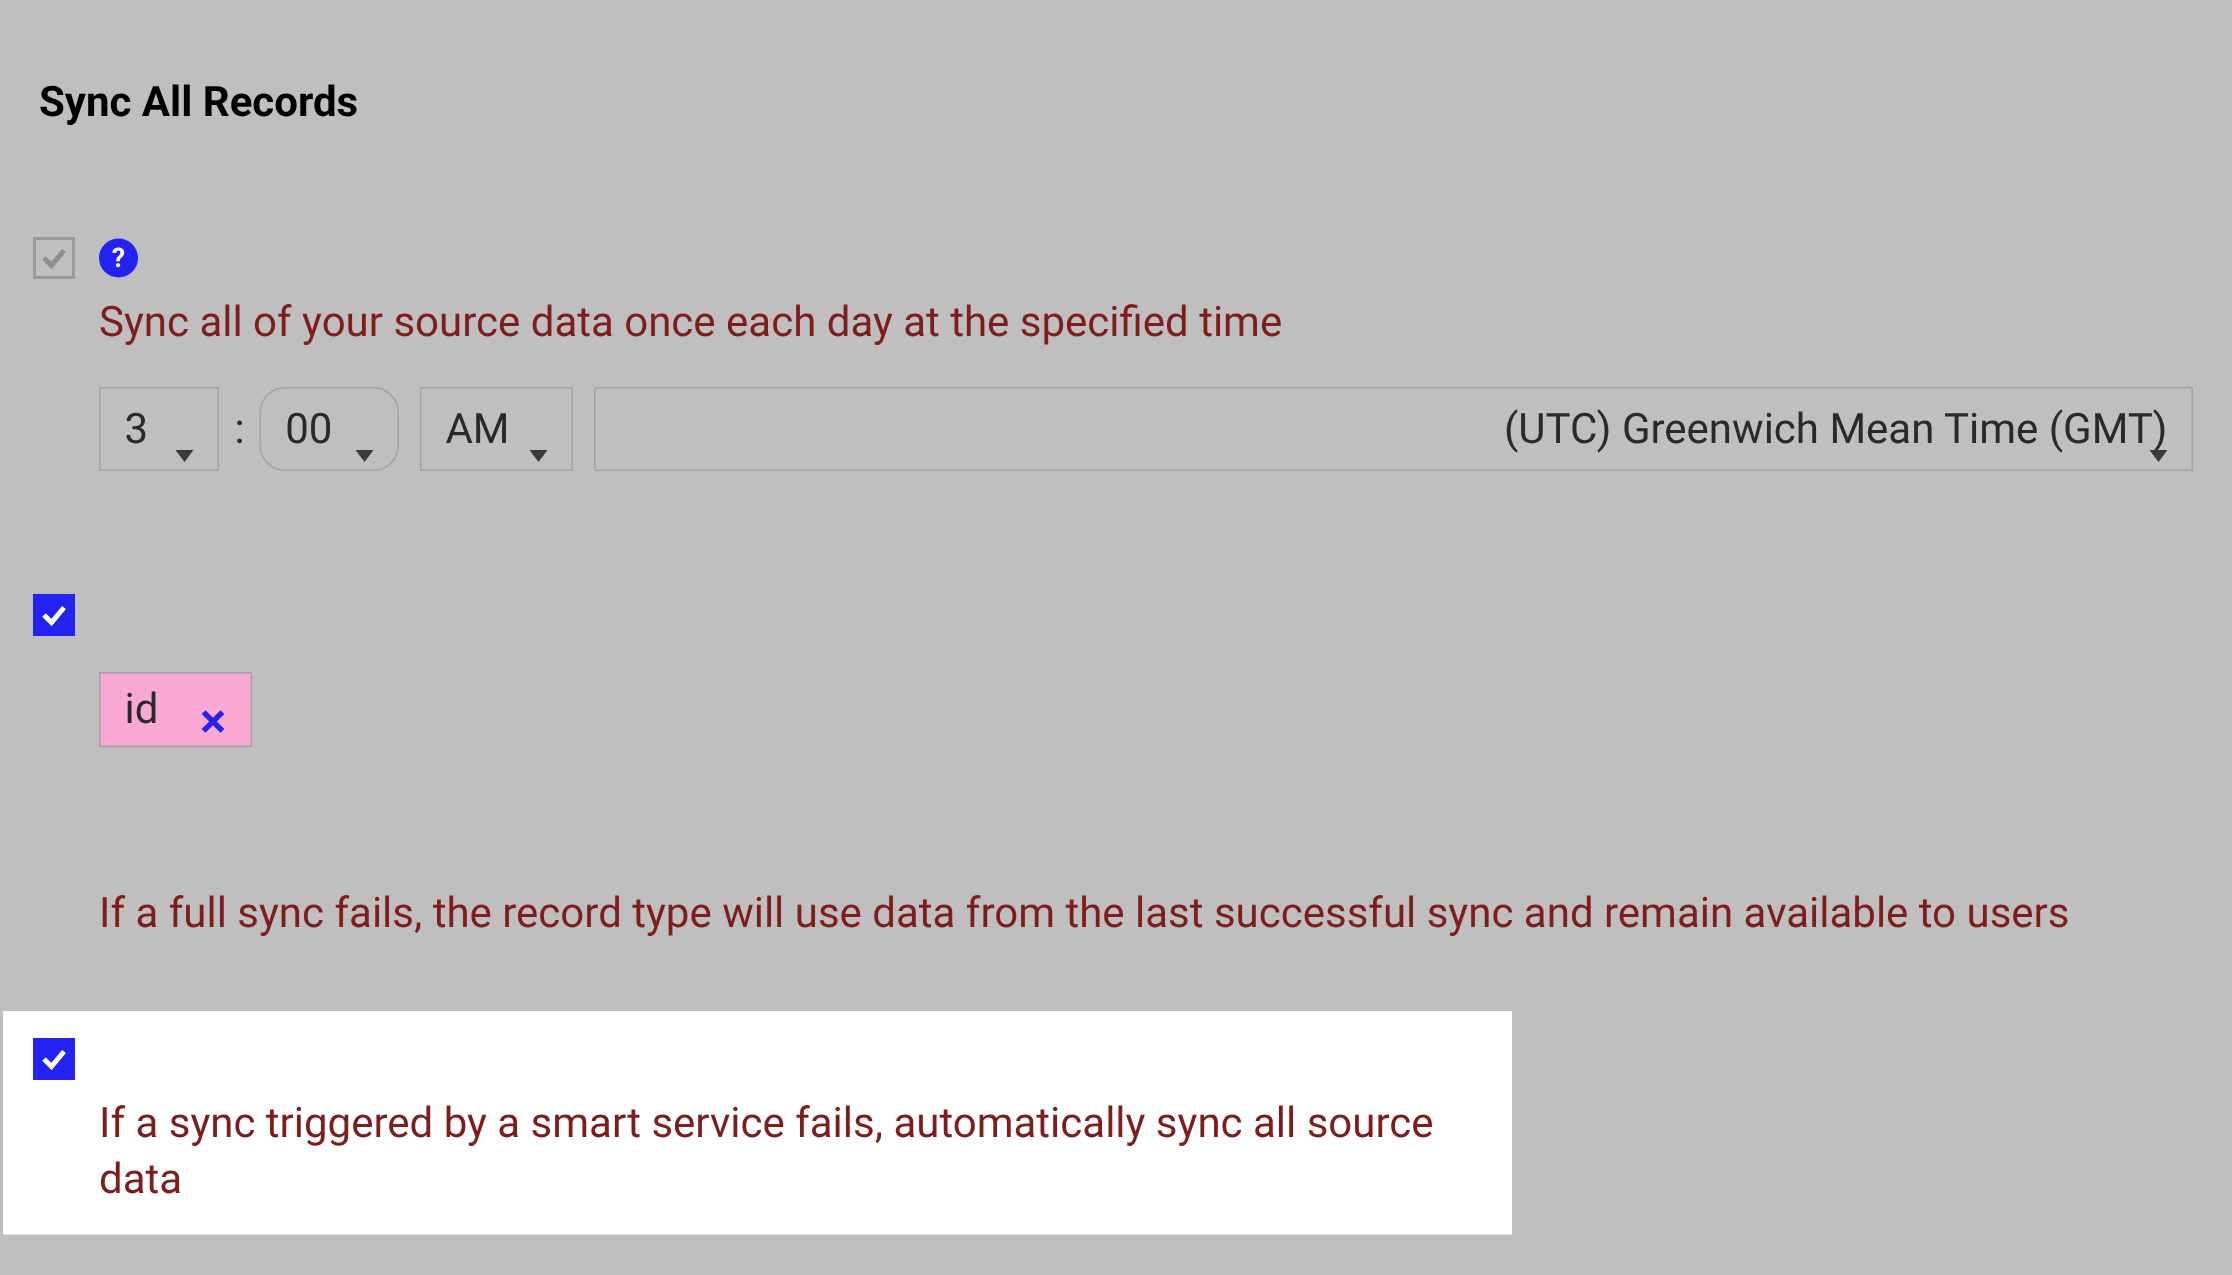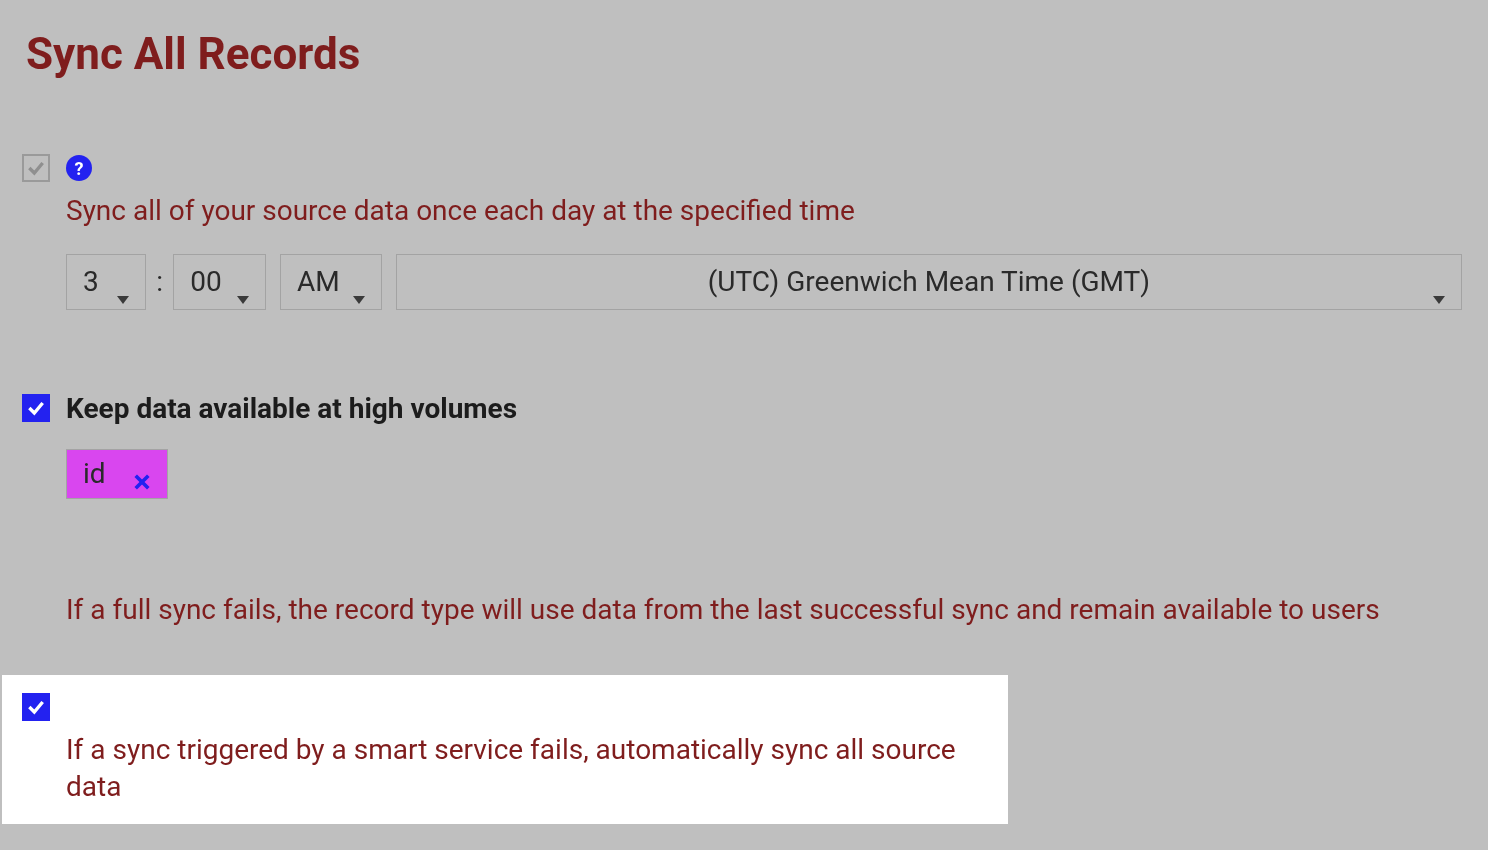--- a/index.html
+++ b/index.html
@@ -8,24 +8,24 @@
       box-sizing: border-box;
     }
     body {
       font-family: -apple-system, BlinkMacSystemFont, "Segoe UI", Roboto, "Helvetica Neue", Arial, sans-serif;
       background: #bfbfbf;
       width: 1488px;
       height: 850px;
       position: relative;
     }
     .page-title {
-      font-size: 44px;
+      font-size: 28px;
       font-weight: 700;
-      color: #7f1d1d;
-      padding: 28px 0 0 26px;
+      color: #000000;
+      padding: 51px 0 0 26px;
     }
     .section {
       padding: 18px 26px 18px 22px;
     }
     .section.highlighted {
       background: #ffffff;
       width: 1006px;
       margin-left: 2px;
       padding-left: 20px;
     }
@@ -103,23 +103,23 @@
       justify-content: space-between;
       padding: 0 16px;
       height: 56px;
       border: 1px solid #a3a3a3;
       background: transparent;
       font-size: 28px;
       color: #2a2a2a;
       cursor: pointer;
     }
     .select-box.hour { width: 86px; }
-    .select-box.minute { width: 100px; }
+    .select-box.minute { width: 100px; border-radius: 17px; }
     .select-box.ampm { width: 110px; }
-    .select-box.tz { width: 1192px; justify-content: center; position: relative; }
+    .select-box.tz { width: 1192px; justify-content: flex-end; position: relative; }
     .select-box.tz .caret-icon { position: absolute; right: 16px; }
     .colon {
       font-size: 28px;
       color: #2a2a2a;
       margin: 0 -4px;
     }
     .caret-icon {
       width: 12px;
       height: 8px;
       margin-left: 10px;
@@ -129,21 +129,21 @@
       height: 100%;
       fill: #3a3a3a;
     }
     .chip {
       display: inline-flex;
       align-items: center;
       gap: 27px;
       padding: 0 16px;
       height: 50px;
       border: 1px solid #a3a3a3;
-      background: #d946ef;
+      background: #f9a8d4;
       font-size: 28px;
       color: #2a2a2a;
       margin-left: 44px;
       margin-top: 24px;
     }
     .chip-remove-icon {
       width: 18px;
       height: 18px;
       cursor: pointer;
     }
@@ -214,21 +214,20 @@
 
 <div class="spacer-md"></div>
 
 <div class="section">
   <div class="section-header">
     <div class="checkbox-box checked-blue">
       <svg class="checkbox-check" viewBox="0 0 24 24">
           <polyline points="4 12 10 18 20 6"></polyline>
         </svg>
     </div>
-    <span class="section-label">Keep data available at high volumes</span>
   </div>
   <div class="chip">
     <span>id</span>
     <span class="chip-remove-icon">
       <svg viewBox="0 0 20 20">
           <line x1="3" y1="3" x2="17" y2="17"></line>
           <line x1="17" y1="3" x2="3" y2="17"></line>
         </svg>
     </span>
   </div>

